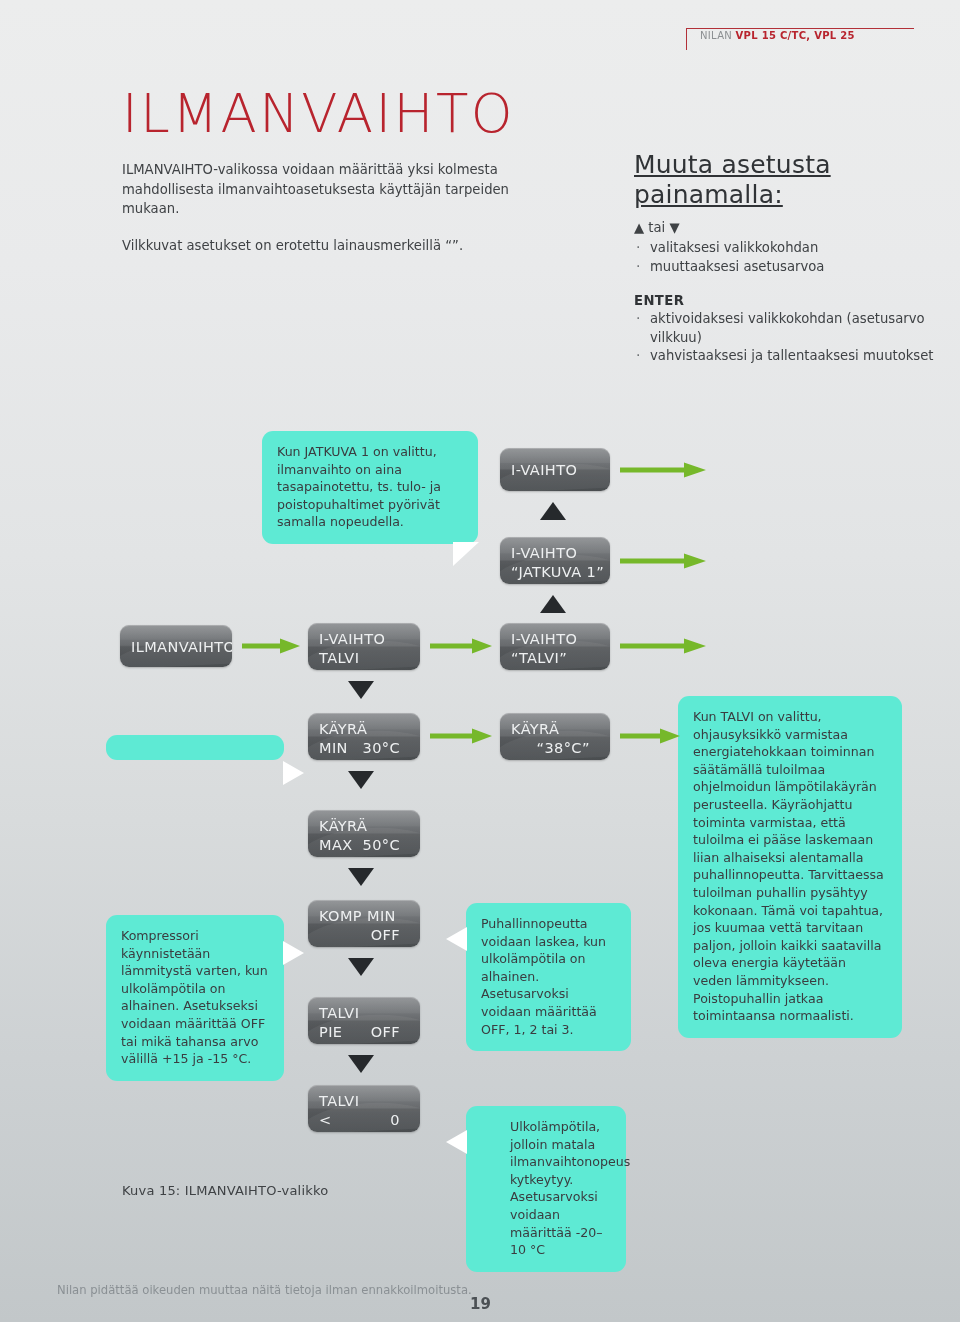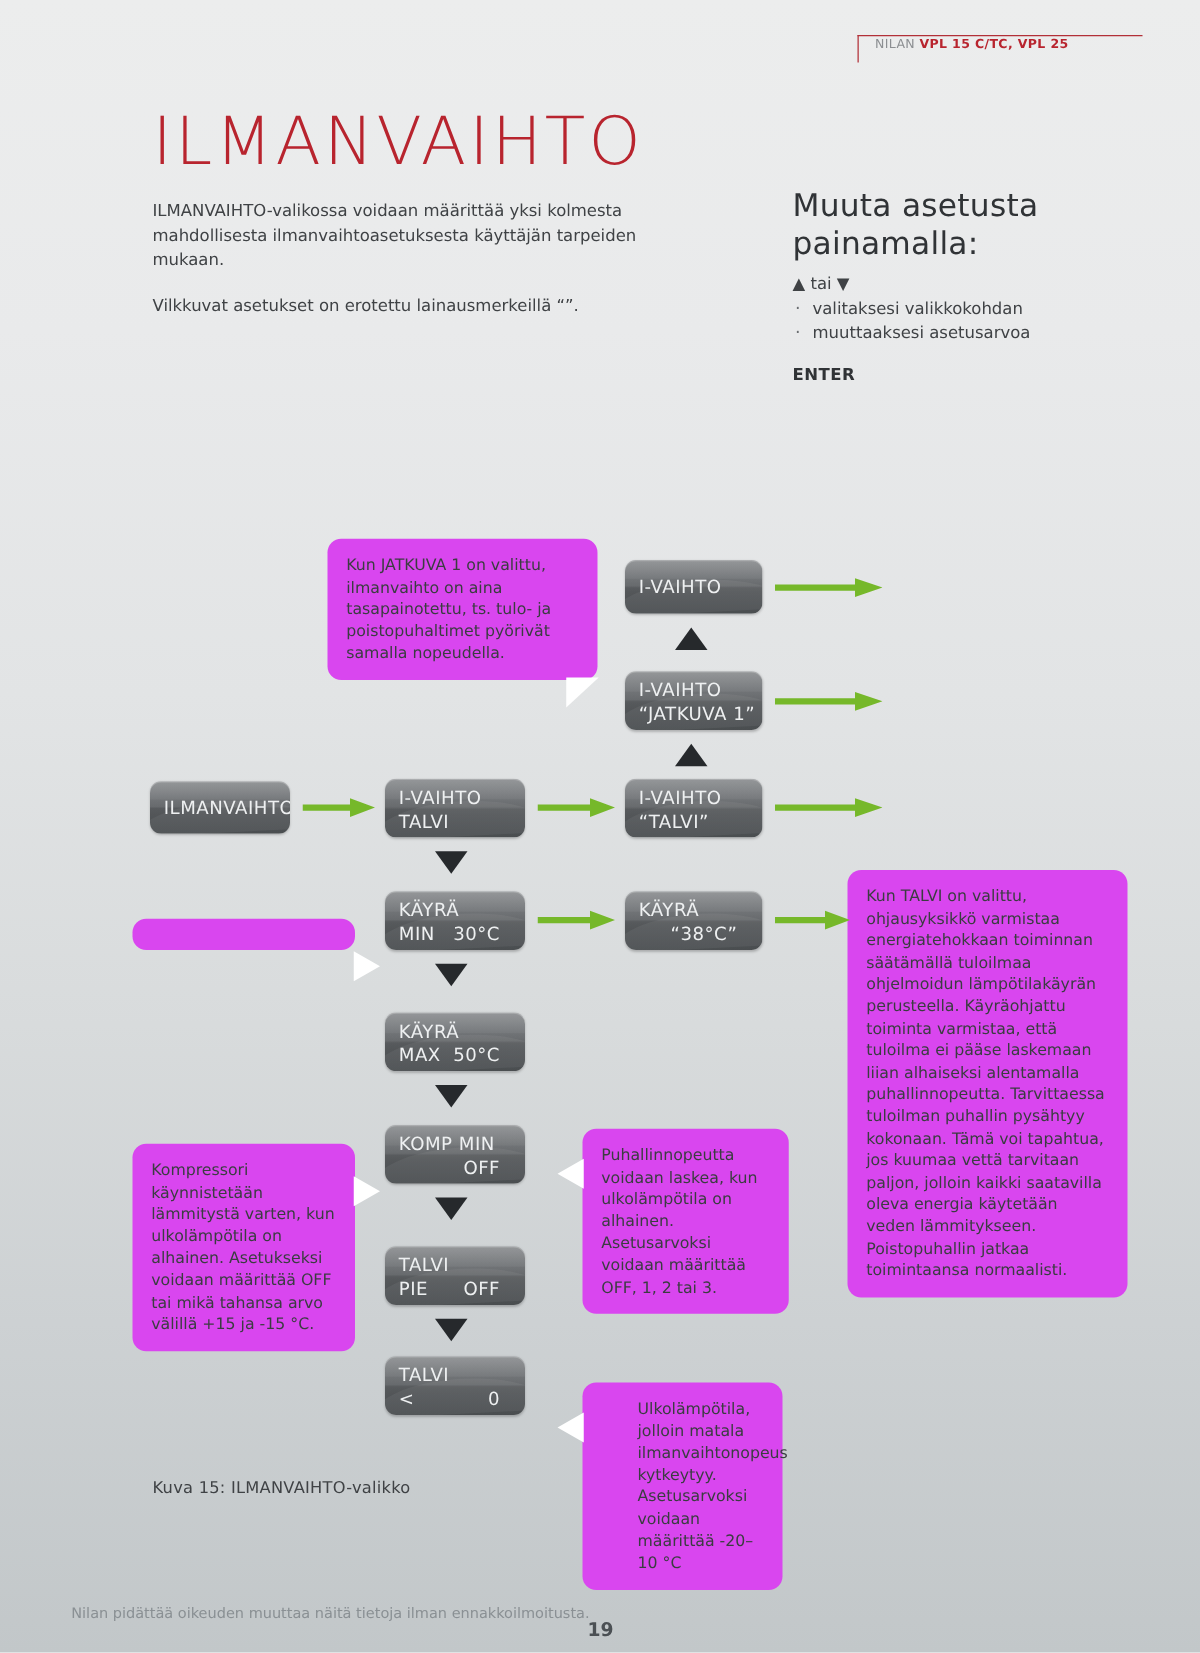--- a/index.html
+++ b/index.html
@@ -89,20 +89,21 @@
     left: 634px;
     top: 150px;
     width: 300px;
   }
   .instr-h {
     font-size: 25px;
     font-weight: 400;
     line-height: 30px;
     color: #303336;
     letter-spacing: 0.2px;
+    text-decoration: underline;
   }
   .instr-sub {
     margin-top: 9px;
     font-size: 13.2px;
     color: #3f4245;
     line-height: 18px;
   }
   .instr-key {
     margin-top: 17px;
     font-size: 13.2px;
@@ -201,21 +202,21 @@
   }
   .tri.down {
     border-left: 13px solid transparent;
     border-right: 13px solid transparent;
     border-top: 18px solid #26292c;
   }
 
   
   .bubble {
     position: absolute;
-    background: #d946ef;
+    background: #5eead4;
     border-radius: 11px;
     font-size: 12.6px;
     line-height: 17.6px;
     color: #3a3d40;
     padding: 12px 15px 13px 15px;
   }
   .bubble .tail {
     position: absolute;
     width: 0; height: 0;
   }
@@ -288,20 +289,24 @@
 </div>
 
 <div class="instr">
   <div class="instr-h">Muuta asetusta painamalla:</div>
   <div class="instr-sub">▲ tai ▼</div>
   <ul>
     <li>valitaksesi valikkokohdan</li>
     <li>muuttaaksesi asetusarvoa</li>
   </ul>
   <div class="instr-key">ENTER</div>
+  <ul>
+    <li>aktivoidaksesi valikkokohdan (asetusarvo vilkkuu)</li>
+    <li>vahvistaaksesi ja tallentaaksesi muutokset</li>
+  </ul>
 </div>
 
 <div class="diagram">
 
   <div class="bubble tail-br" style="left:262px; top:431px; width:216px;">
     <span>Kun JATKUVA 1 on valittu, ilmanvaihto on aina tasapainotettu, ts. tulo- ja poistopuhaltimet pyörivät samalla nopeudella.</span>
     <span class="tail"></span>
   </div>
 
   <div class="disp one-line" style="left:500px; top:448px; width:110px; height:43px;">

